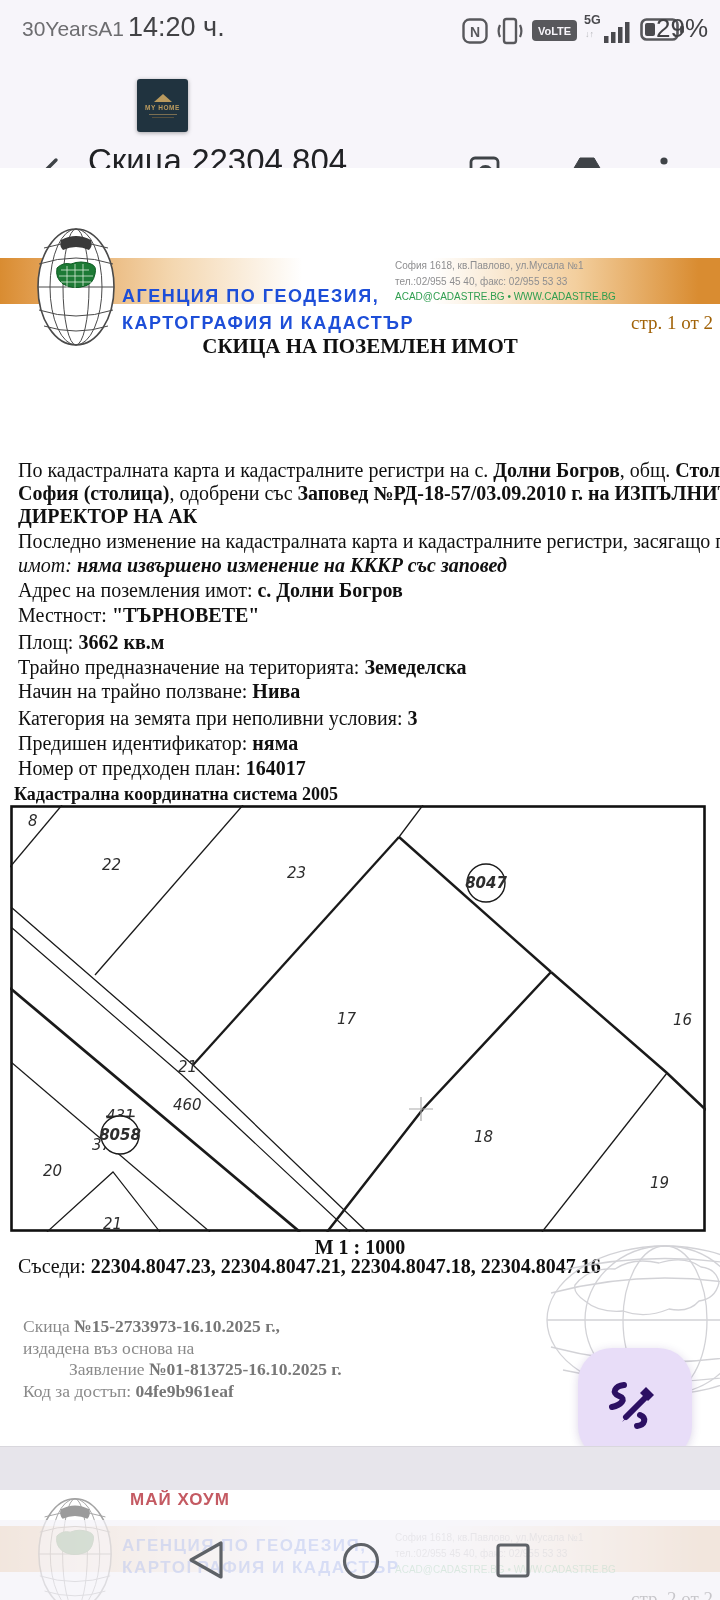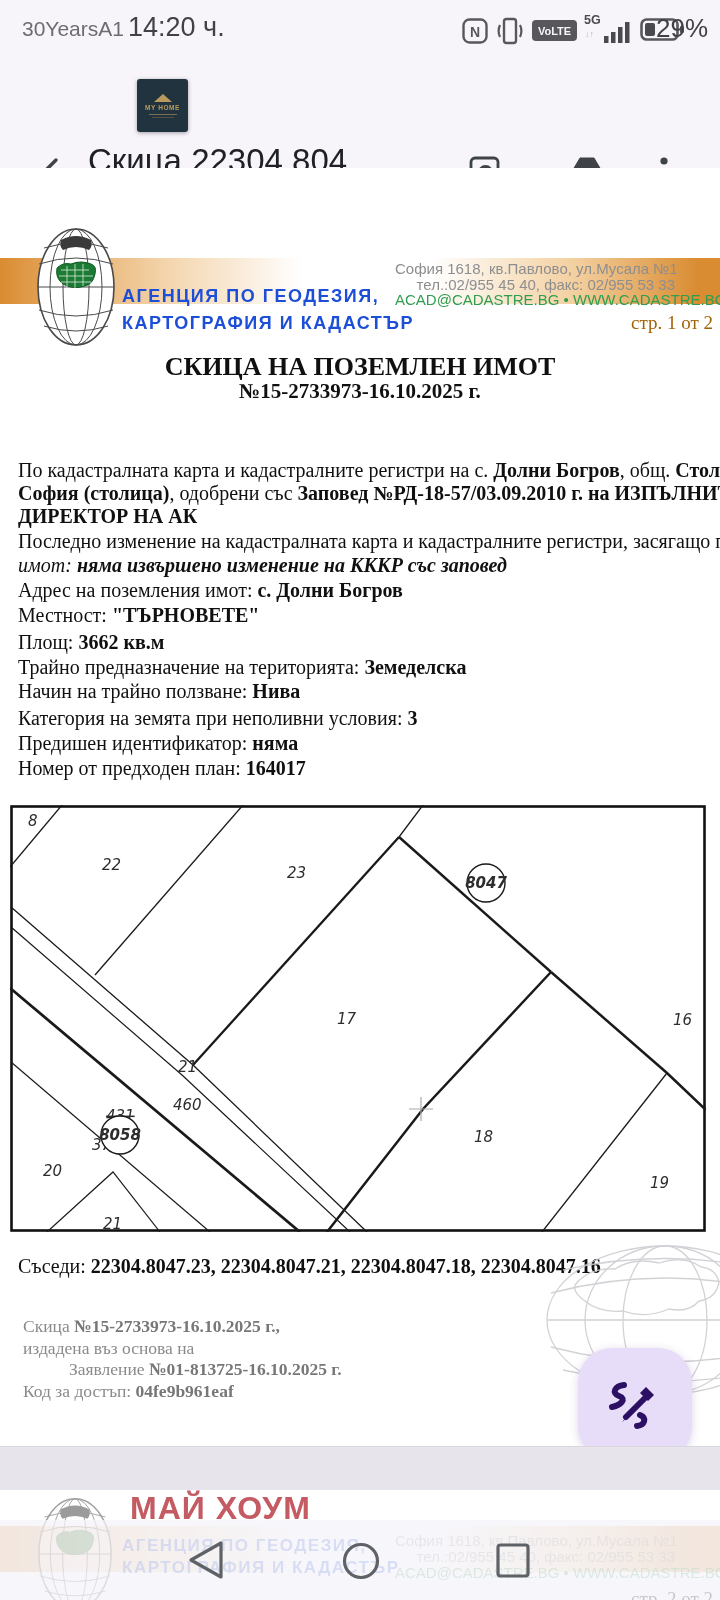--- a/index.html
+++ b/index.html
@@ -24,39 +24,39 @@
   
   #page1{left:0;top:168px;width:720px;height:1278px;background:#ffffff;}
   #pagegap{left:0;top:1446px;width:720px;height:44px;background:#e7e5eb;border-top:1px solid #d9d7dd;}
   #page2{left:0;top:1490px;width:720px;height:110px;background:#ffffff;}
   .serif{font-family:"Liberation Serif",serif;color:#101010;}
   .b{font-weight:bold;}
   .docline{position:absolute;left:18px;font-size:20px;white-space:nowrap;}
   .band{left:0;width:720px;height:46px;
     background:linear-gradient(90deg,#d98c31 0%,#e09a49 4%,#f4d7b0 24%,rgba(255,255,255,0) 42%,rgba(255,255,255,0) 60%,#f3cf9e 80%,#d98c31 97%);}
   .agency{color:#1d4ed8;font-weight:bold;font-size:18px;letter-spacing:1.5px;white-space:nowrap;}
-  .addr{width:280px;text-align:right;font-size:15px;color:#8e8e90;white-space:nowrap;}
+  .addr{width:280px;text-align:left;font-size:10px;color:#8e8e90;white-space:nowrap;}
   .addr.green{color:#2f9e4f;}
   .pagenum{font-size:19px;font-family:"Liberation Serif",serif;color:#a16207;}
   .center{width:720px;text-align:center;white-space:nowrap;}
   
   #map{left:10px;top:805px;width:696px;height:427px;}
   #map svg{display:block;}
   .maplabel{font-family:"DejaVu Sans",sans-serif;font-style:italic;font-size:15px;fill:#2d2d2d;}
   
   .issue{color:#8a8a8a;font-size:17.5px;}
   .issue .b{color:#777;}
   
   #watermark{left:515px;top:1243px;width:205px;height:150px;opacity:.85;}
   
   #fab{left:578px;top:1348px;width:114px;height:112px;background:#e8ddf8;border-radius:34px;
        box-shadow:0 2px 10px rgba(60,30,120,.18);display:flex;align-items:center;justify-content:center;}
   
   .faded{opacity:.5;}
-  .stamp{font-size:32px;font-weight:bold;color:#c45a62;letter-spacing:1px;white-space:nowrap;}
+  .stamp{font-size:17px;font-weight:bold;color:#c45a62;letter-spacing:1px;white-space:nowrap;}
   
   #navbar{left:0;top:1520px;width:720px;height:80px;background:rgba(244,243,248,.72);}
 </style>
 </head>
 <body>
 
 <div id="screen">
 
   <div id="statusbar" class="abs">
     <div class="abs carrier">30YearsA1</div>
@@ -153,38 +153,38 @@
       <path d="M26,44 l28,0 M24,50 l34,0 M26,56 l30,0 M32,40 l0,22 M40,38 l0,24 M48,38 l0,22" stroke="#d9ecd9" stroke-width=".8"></path>
     </svg>
   </div>
   <div class="abs agency" style="left:122px;top:286px;">АГЕНЦИЯ ПО ГЕОДЕЗИЯ,</div>
   <div class="abs agency" style="left:122px;top:313px;">КАРТОГРАФИЯ И КАДАСТЪР</div>
   <div class="abs addr" style="left:395px;top:260px;">София 1618, кв.Павлово, ул.Мусала №1</div>
   <div class="abs addr" style="left:395px;top:276px;">тел.:02/955 45 40, факс: 02/955 53 33</div>
   <div class="abs addr green" style="left:395px;top:291px;">ACAD@CADASTRE.BG • WWW.CADASTRE.BG</div>
   <div class="abs pagenum" style="right:7px;top:312px;">стр. 1 от 2</div>
 
-  <div class="abs serif b center" style="top:352px;font-size:26px;text-align:center;">СКИЦА НА ПОЗЕМЛЕН ИМОТ</div>
-  <div class="abs serif b center" style="top:379px;font-size:21px;">№15-2733973-16.10.2025 г.</div>
+  <div class="abs serif b center" style="top:334px;font-size:21px;text-align:center;">СКИЦА НА ПОЗЕМЛЕН ИМОТ</div>
 
   <div id="bodylines">
       <div class="docline serif" style="top: 459px;"><span>По кадастралната карта и кадастралните регистри на с. </span><span class="b">Долни Богров</span><span>, общ. </span><span class="b">Столична</span></div>
       <div class="docline serif" style="top: 482px;"><span class="b">София (столица)</span><span>, одобрени със </span><span class="b">Заповед №РД-18-57/03.09.2010 г. на ИЗПЪЛНИТЕЛНИЯ</span></div>
       <div class="docline serif" style="top: 505px;"><span class="b">ДИРЕКТОР НА АК</span></div>
       <div class="docline serif" style="top: 530px;"><span>Последно изменение на кадастралната карта и кадастралните регистри, засягащо поземления</span></div>
       <div class="docline serif" style="top: 554px; font-style: italic;"><span>имот: </span><span class="b">няма извършено изменение на КККР със заповед</span></div>
       <div class="docline serif" style="top: 579px;"><span>Адрес на поземления имот: </span><span class="b">с. Долни Богров</span></div>
       <div class="docline serif" style="top: 604px;"><span>Местност: </span><span class="b">"ТЪРНОВЕТЕ"</span></div>
       <div class="docline serif" style="top: 631px;"><span>Площ: </span><span class="b">3662 кв.м</span></div>
       <div class="docline serif" style="top: 656px;"><span>Трайно предназначение на територията: </span><span class="b">Земеделска</span></div>
       <div class="docline serif" style="top: 680px;"><span>Начин на трайно ползване: </span><span class="b">Нива</span></div>
       <div class="docline serif" style="top: 707px;"><span>Категория на земята при неполивни условия: </span><span class="b">3</span></div>
       <div class="docline serif" style="top: 732px;"><span>Предишен идентификатор: </span><span class="b">няма</span></div>
       <div class="docline serif" style="top: 757px;"><span>Номер от предходен план: </span><span class="b">164017</span></div>
     </div>
+  <div class="abs serif b" style="left:14px;top:784px;font-size:18px;white-space:nowrap;">Кадастрална координатна система 2005</div>
 
   <div id="map" class="abs">
     <svg width="696" height="427" viewBox="0 0 696 427">
       <rect x="1.5" y="1.5" width="693" height="424" fill="#fff" stroke="#111" stroke-width="2.6"></rect>
       <g stroke="#1a1a1a" fill="none">
         <path d="M52,0 L0,62" stroke-width="1.3"></path>
         <path d="M233,0 L85,170" stroke-width="1.3"></path>
         <path d="M1,102 L183,260 L357,427" stroke-width="1.3"></path>
         <path d="M1,122 L172,270 L340,427" stroke-width="1.2"></path>
         <path d="M0,183 L290,427" stroke-width="2.8"></path>
@@ -215,20 +215,21 @@
           <text x="93" y="424" class="maplabel">21</text>
           <text x="96" y="316" class="maplabel" text-decoration="line-through" font-size="13">431</text>
           <circle cx="476" cy="78" r="19" fill="#fff" stroke="#1a1a1a" stroke-width="1.4"></circle>
           <text x="476" y="83" class="maplabel" text-anchor="middle" font-weight="bold">8047</text>
           <circle cx="110" cy="330" r="19" fill="#fff" stroke="#1a1a1a" stroke-width="1.4"></circle>
           <text x="110" y="335" class="maplabel" text-anchor="middle" font-weight="bold">8058</text>
         </g>
     </svg>
   </div>
 
+  <div class="abs serif b center" style="top:1236px;font-size:20px;">М 1 : 1000</div>
   <div class="abs serif" style="left:18px;top:1255px;font-size:20px;white-space:nowrap;"><span>Съседи: </span><span class="b">22304.8047.23, 22304.8047.21, 22304.8047.18, 22304.8047.16</span></div>
 
   <div id="watermark" class="abs">
     <svg width="205" height="150" viewBox="0 0 205 150">
       <g fill="none" stroke="#cbcbd0" stroke-width="1.3">
         <ellipse cx="150" cy="77" rx="118" ry="74"></ellipse>
         <ellipse cx="150" cy="77" rx="80" ry="74"></ellipse>
         <ellipse cx="150" cy="77" rx="42" ry="74"></ellipse>
         <path d="M36,50 Q150,20 264,50 M32,77 L268,77 M36,104 Q150,134 264,104 M48,27 Q150,4 252,27 M48,127 Q150,150 252,127"></path>
         <path d="M60,42 q14,-18 40,-16 q18,-12 44,-6 q26,-8 42,4 q16,2 18,16 q-4,16 -20,18 q-10,12 -30,8 q-24,10 -46,2 q-24,2 -38,-10 q-12,-8 -10,-16 Z"></path>

